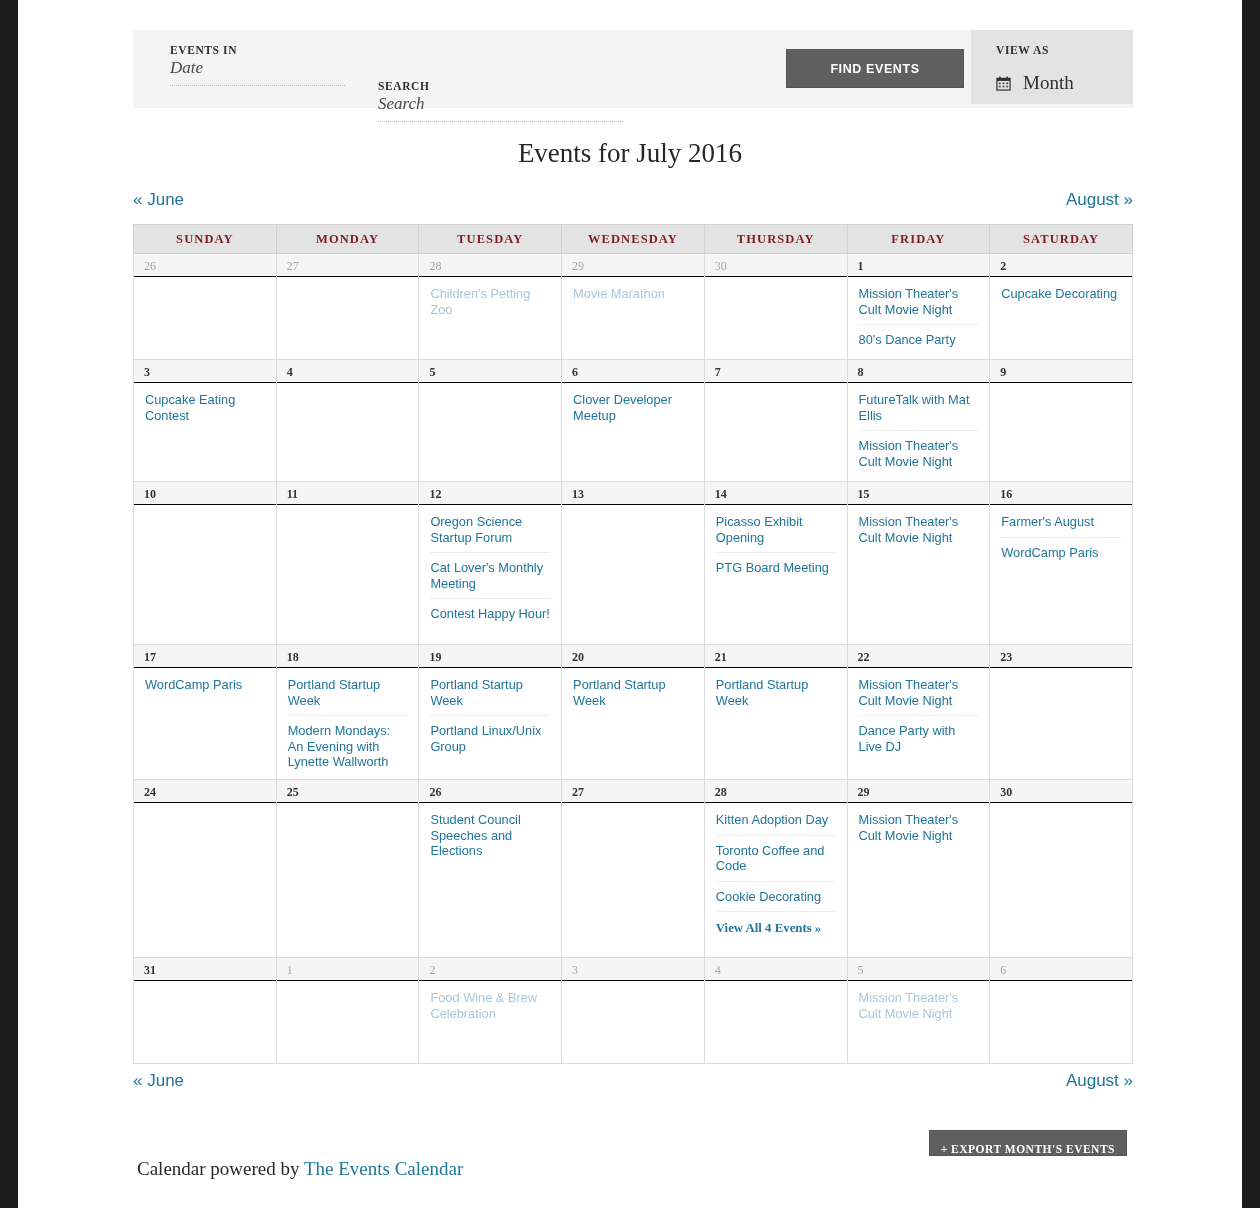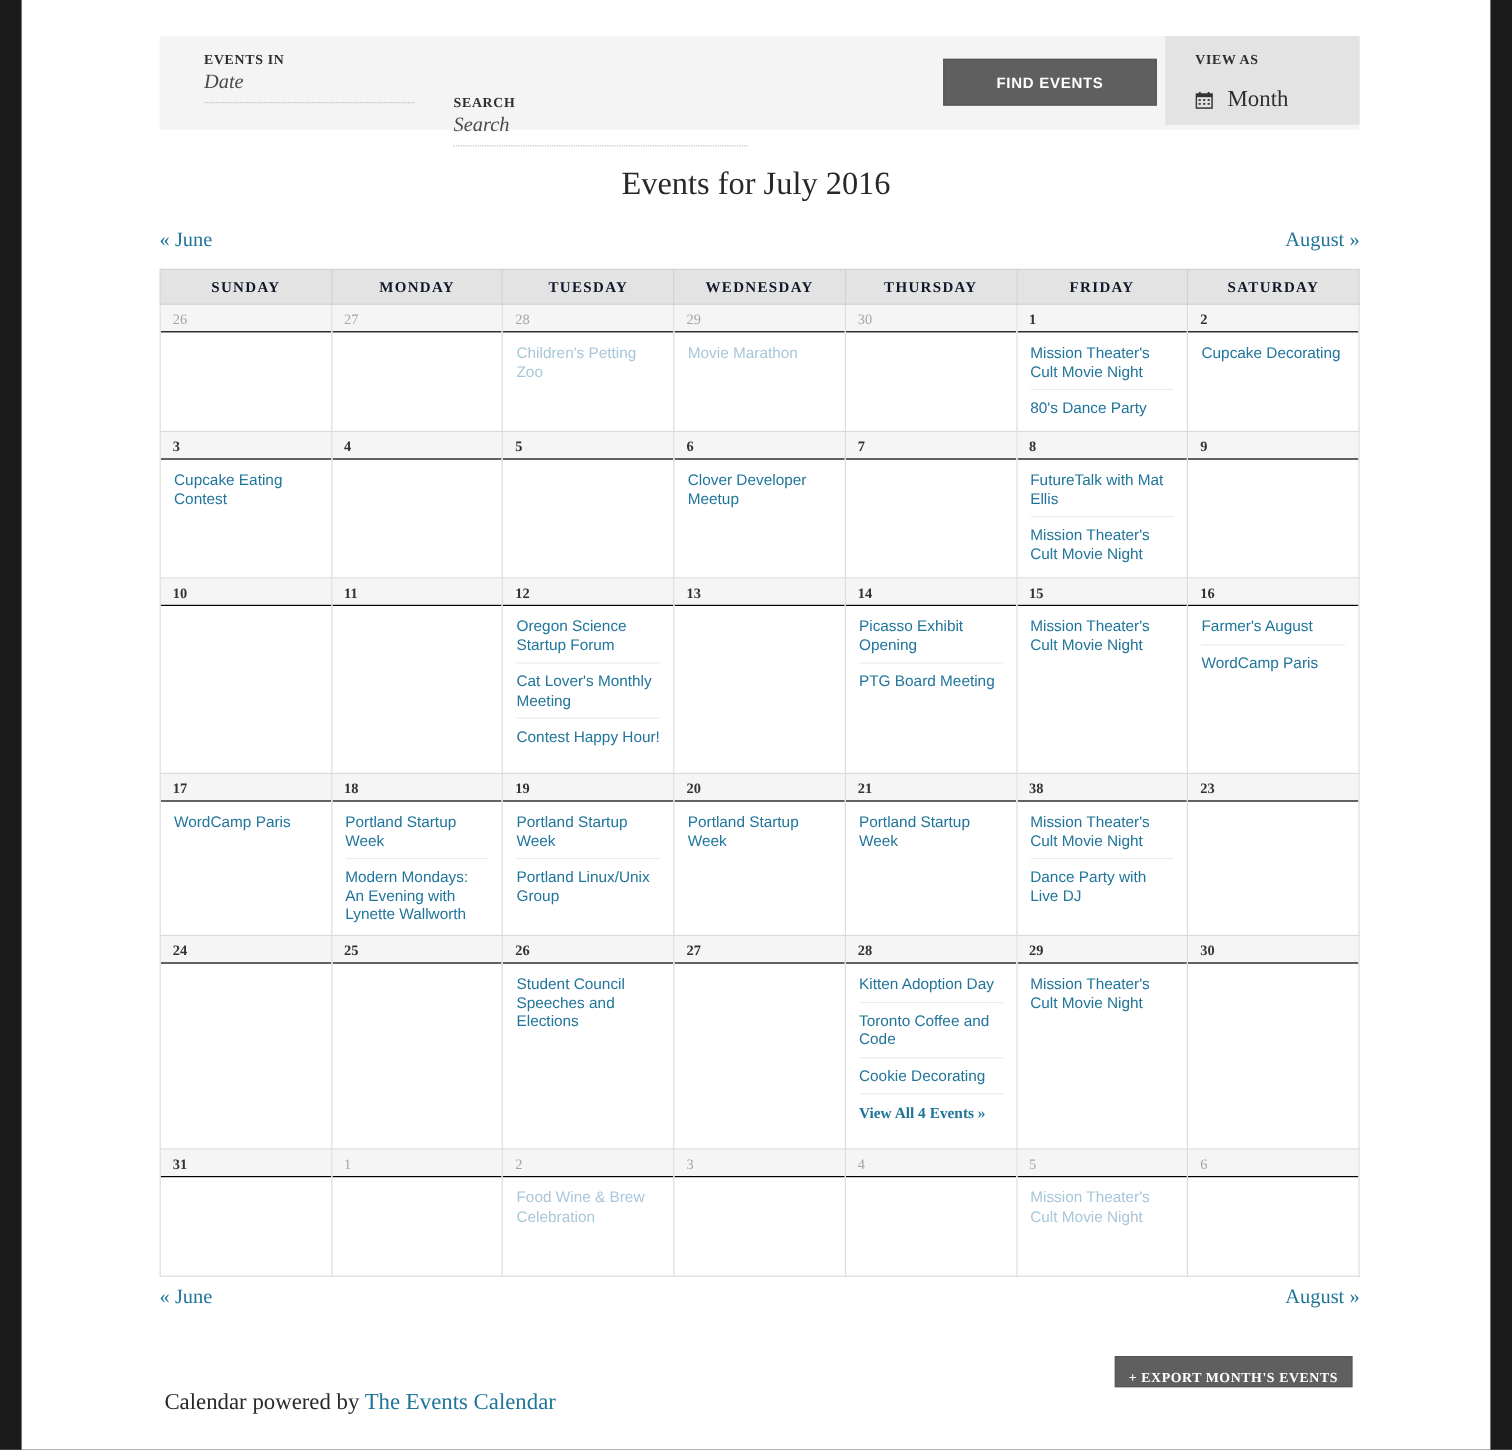--- a/index.html
+++ b/index.html
@@ -104,21 +104,21 @@
   
   .navrow {
     position: absolute;
     left: 115px;
     width: 1000px;
     height: 22px;
   }
   .navrow.top { top: 190px; }
   .navrow.bottom { top: 1071px; }
   .nav-link {
-    font-family: Liberation Serif, serif;
+    font-family: Liberation Sans, sans-serif;
     font-size: 17px;
     color: #21759b;
     text-decoration: none;
     cursor: pointer;
   }
   .nav-prev { position: absolute; left: 0; top: 0; }
   .nav-next { position: absolute; right: 0; top: 0; }
 
   
   .calendar {
@@ -130,21 +130,21 @@
     table-layout: fixed;
   }
   .calendar th {
     background: #e3e3e3;
     border: 1px solid #d2d2d2;
     height: 29px;
     font-family: "Liberation Serif", serif;
     font-weight: bold;
     font-size: 12.5px;
     letter-spacing: 1.1px;
-    color: #0f172a;
+    color: #7f1d1d;
     text-transform: uppercase;
   }
   .calendar td {
     border: 1px solid #dcdcdc;
     vertical-align: top;
     padding: 0;
     background: #ffffff;
   }
   .calendar td.r1, .calendar td.r6 { height: 106px; }
   .calendar td.r2 { height: 122px; }
@@ -469,21 +469,21 @@
           </td>
           <td class="r4">
             <span class="daynum">21</span>
             <div class="events">
               <div class="event">
                 <a>Portland Startup Week</a>
               </div>
             </div>
           </td>
           <td class="r4">
-            <span class="daynum">38</span>
+            <span class="daynum">22</span>
             <div class="events">
               <div class="event">
                 <a>Mission Theater's Cult Movie Night</a>
               </div>
               <div class="event">
                 <a>Dance Party with Live DJ</a>
               </div>
             </div>
           </td>
           <td class="r4">

